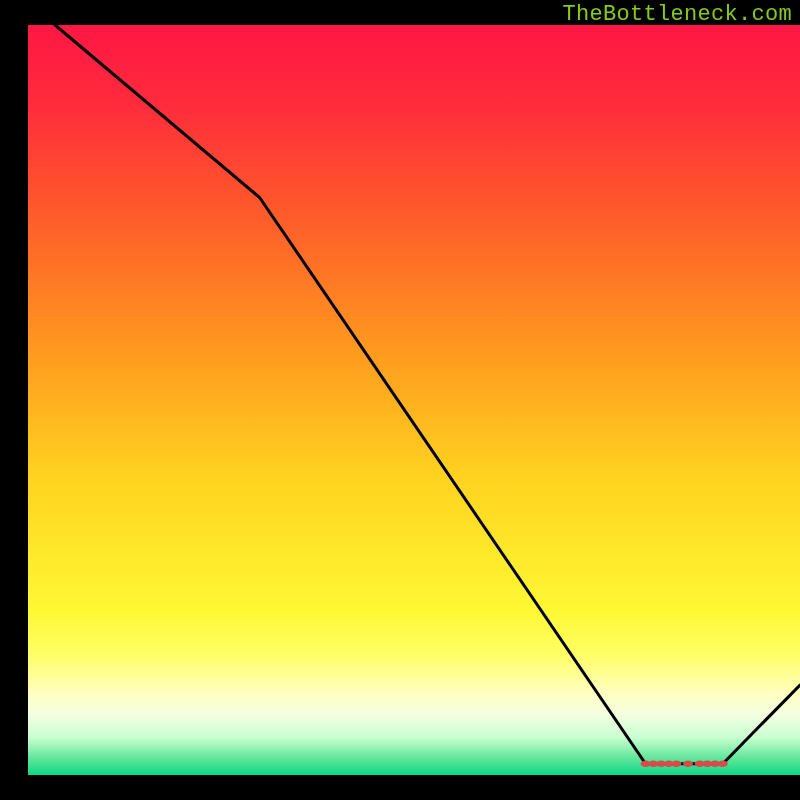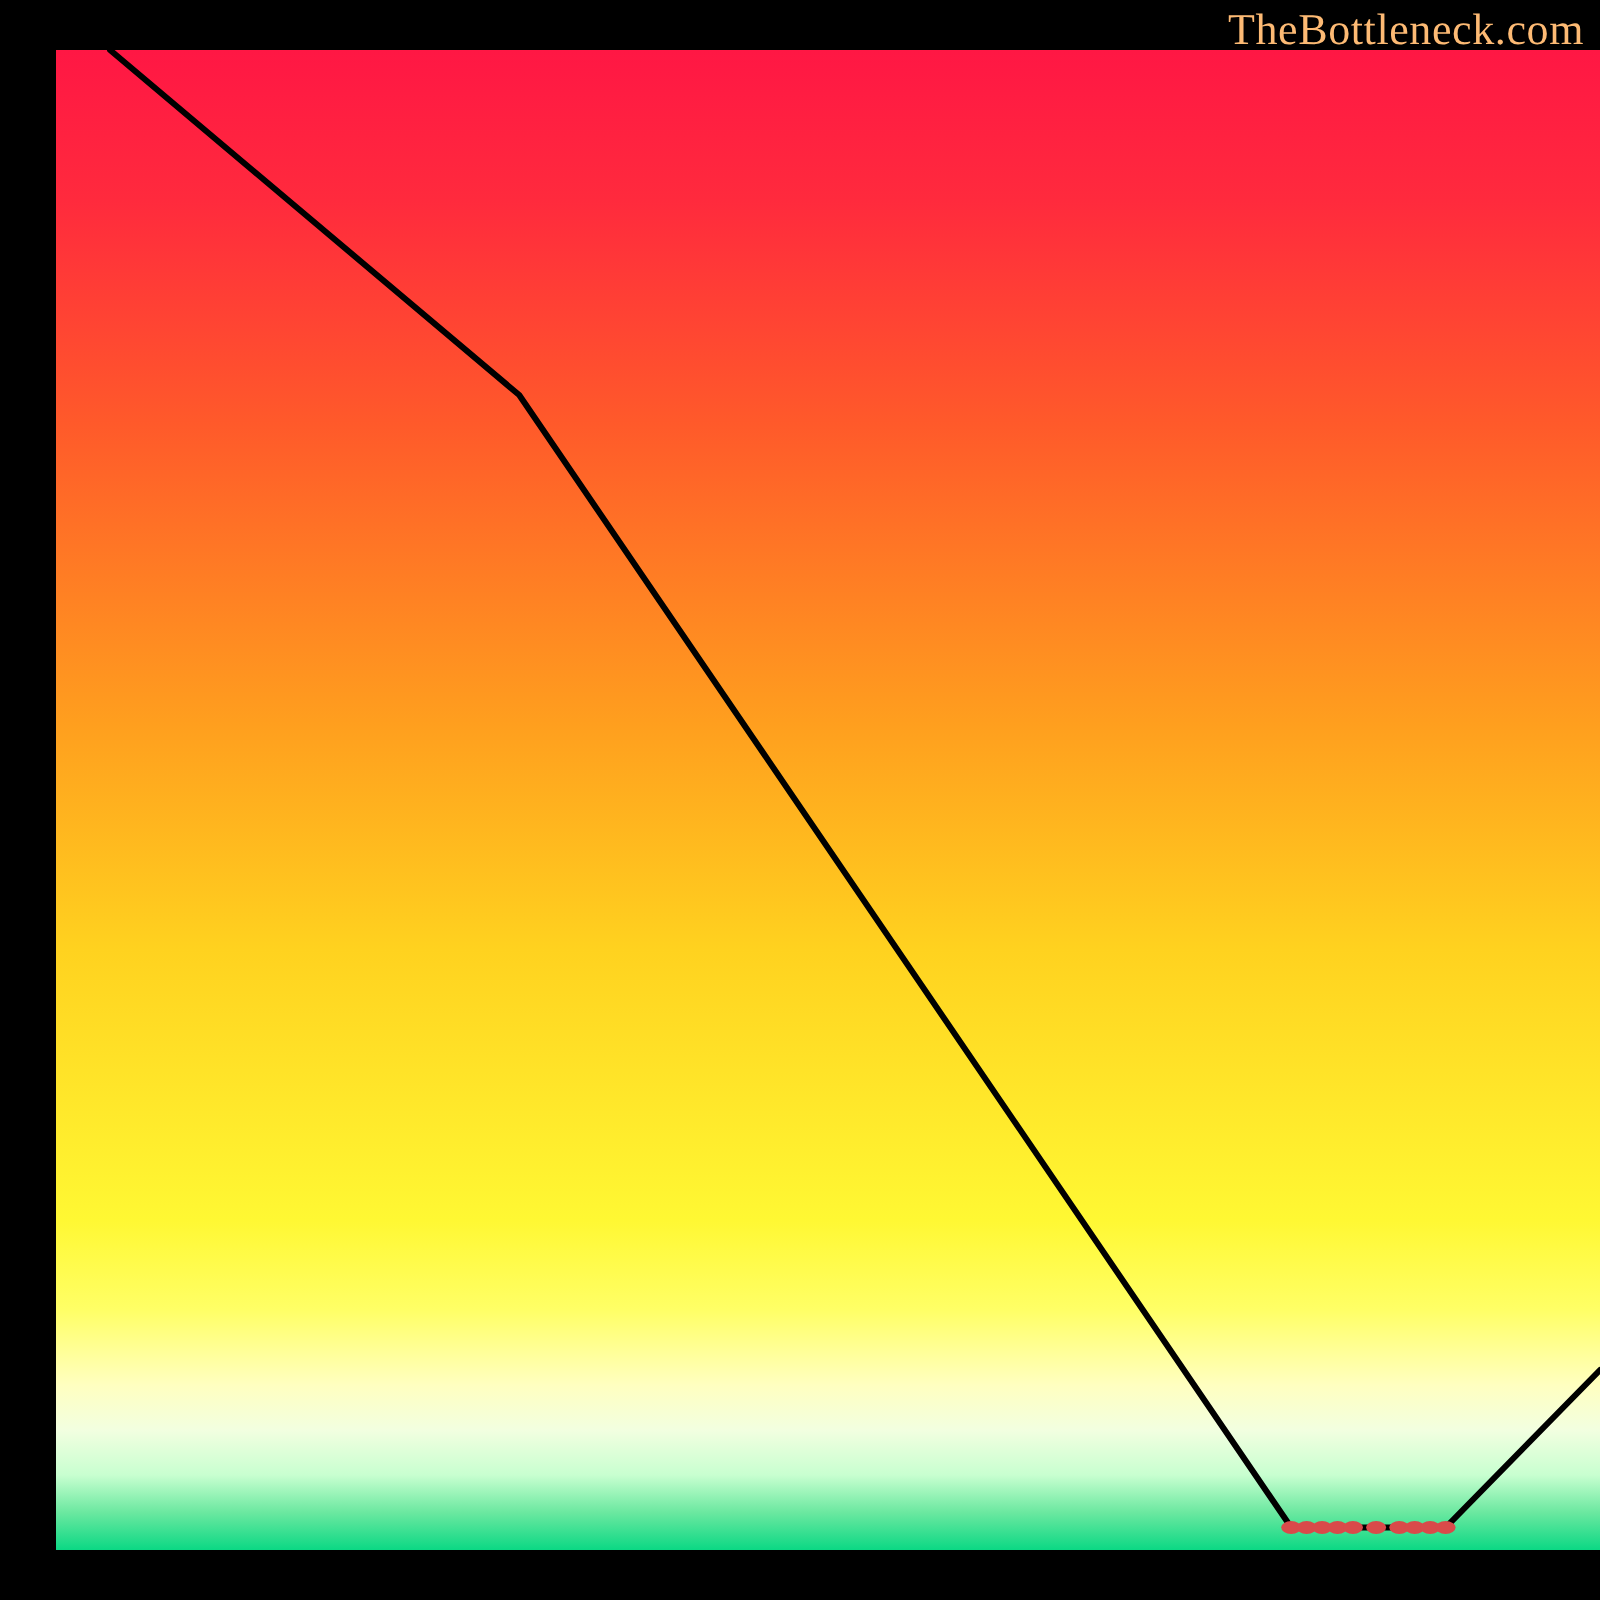--- a/index.html
+++ b/index.html
@@ -13,23 +13,23 @@
   .wrap {
     position: relative;
     width: 800px;
     height: 800px;
     background: #000;
   }
   .attribution {
     position: absolute;
     top: 2px;
     right: 8px;
-    font-family: Liberation Serif, serif;
+    font-family: Liberation Mono, monospace;
     font-size: 22px;
-    color: #fdba74;
+    color: #84cc16;
     letter-spacing: 0.3px;
   }
   svg.plot {
     position: absolute;
     top: 0;
     left: 0;
   }
 </style>
 </head>
 <body>

